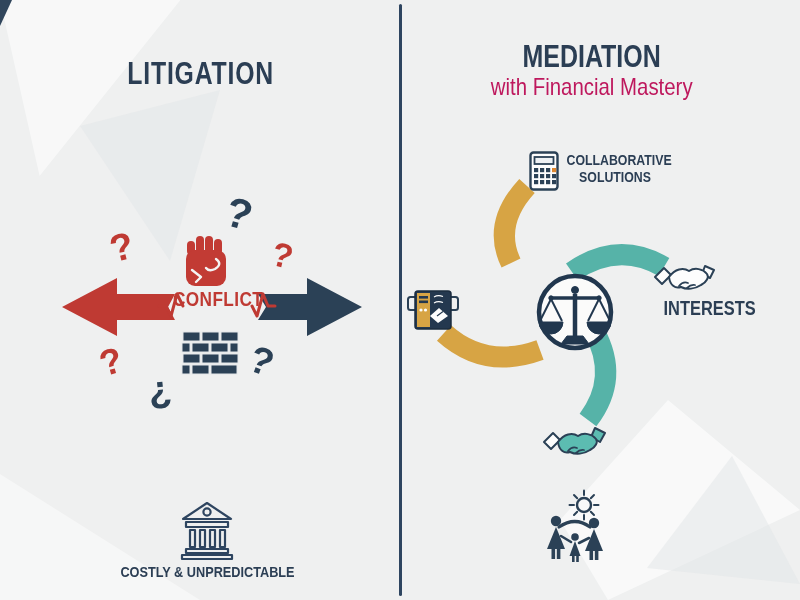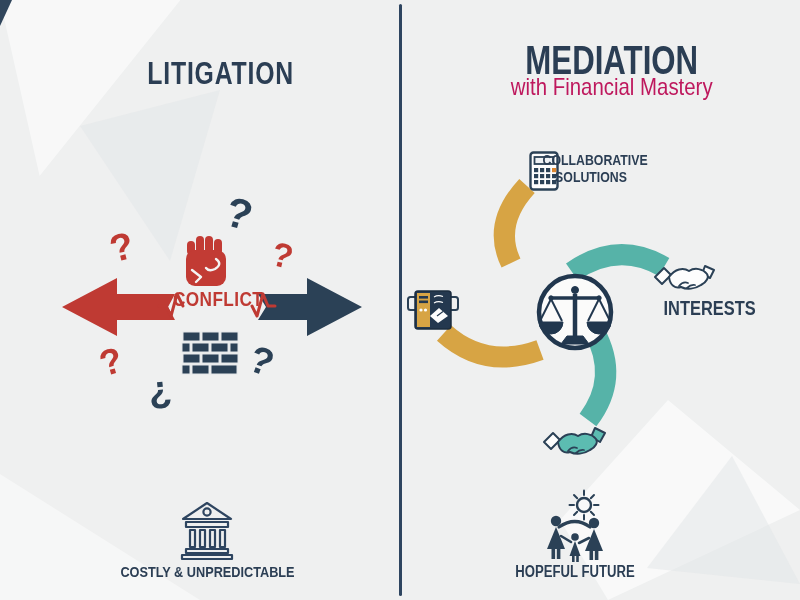--- a/index.html
+++ b/index.html
@@ -4,21 +4,21 @@
 <style>
   html,body{margin:0;padding:0;}
   .stage{
     position:relative;width:800px;height:600px;overflow:hidden;
     background:#eff0f0;
     font-family:"Liberation Sans", sans-serif;
     color:#2b4156;
   }
   .facet{position:absolute;pointer-events:none;}
   .divider{position:absolute;left:399px;top:4px;width:3px;height:592px;background:#2e4560;border-radius:2px;}
-  .title{position:absolute;text-align:center;font-weight:700;color:#2b3e54;padding-left:20px;}
+  .title{position:absolute;text-align:center;font-weight:700;color:#2b3e54;}
   .cond{display:inline-block;transform:scaleX(.82);transform-origin:center;white-space:pre-line;}
   .cond95{display:inline-block;transform:scaleX(.88);transform-origin:center;}
   .label{position:absolute;text-align:center;font-weight:700;color:#2b3e54;line-height:1.15;}
   .qmark{position:absolute;font-weight:800;line-height:1;}
   .q-red{color:#bf3a33;}
   .q-navy{color:#2b4156;}
   .conflict{
     position:absolute;left:163px;top:287px;width:96px;text-align:center;
     font-size:21px;font-weight:700;color:#bf3a33;letter-spacing:.5px;
   }
@@ -100,21 +100,21 @@
       <rect x="42" y="32" width="5" height="17"></rect>
       <rect x="8" y="51" width="42" height="4"></rect>
       <rect x="4" y="57" width="50" height="4"></rect>
     </g>
   </svg>
 
   <div class="label" style="left:75px;top:563px;width:265px;font-size:15.5px;text-align:center;">
     <span class="cond" style="width:100%;">COSTLY &amp; UNPREDICTABLE</span>
   </div>
 
-  <div class="title" style="left:404px;top:38px;width:376px;font-size:40px;">
+  <div class="title" style="left:404px;top:38px;width:376px;font-size:32px;">
     <span class="cond" style="transform:scaleX(.78);">MEDIATION</span>
   </div>
   <div class="title" style="left:404px;top:73px;width:376px;font-size:24px;font-weight:400;color:#be185d;">
     <span class="cond95" style="transform:scaleX(.85);">with Financial Mastery</span>
   </div>
 
   <svg style="left:400px;top:140px;" width="400" height="340" viewBox="0 0 400 340">
     <path d="M127,46 Q92,84 111,123" fill="none" stroke="#d7a444" stroke-width="21"></path>
     <path d="M44,193 Q85,230 140,210" fill="none" stroke="#d7a444" stroke-width="21"></path>
     <path d="M172,132 Q218,100 264,127" fill="none" stroke="#56b3a8" stroke-width="21"></path>
@@ -149,21 +149,21 @@
         <rect x="11" y="23" width="4.2" height="4.2"></rect>
         <rect x="17" y="23" width="4.2" height="4.2"></rect>
       <rect x="5" y="29" width="4.2" height="4.2"></rect>
         <rect x="11" y="29" width="4.2" height="4.2"></rect>
         <rect x="17" y="29" width="4.2" height="4.2"></rect>
       <rect x="23" y="23" width="4.2" height="4.2"></rect>
         <rect x="23" y="29" width="4.2" height="4.2"></rect>
     </g>
     <rect x="23" y="17" width="4.2" height="4.2" fill="#dd8630"></rect>
   </svg>
-  <div class="label" style="left:532px;top:151px;width:118px;font-size:15px;">
+  <div class="label" style="left:556px;top:151px;width:118px;font-size:15px;">
     <span class="cond" style="width:100%;">COLLABORATIVE SOLUTIONS</span>
   </div>
 
   <svg style="left:408px;top:289px;" width="50" height="42" viewBox="0 0 50 42">
     <rect x="0" y="8" width="9" height="13" rx="2.5" fill="#eff0f0" stroke="#2b4156" stroke-width="2"></rect>
     <rect x="41" y="8" width="9" height="13" rx="2.5" fill="#eff0f0" stroke="#2b4156" stroke-width="2"></rect>
     <rect x="7" y="2" width="36" height="38" rx="3" fill="#24384f" stroke="#1b2c3f" stroke-width="1.5"></rect>
     <rect x="9" y="4" width="13" height="34" fill="#d7a444"></rect>
     <rect x="11" y="7" width="9" height="2.6" fill="#24384f"></rect>
     <rect x="11" y="11.5" width="9" height="2.6" fill="#24384f"></rect>
@@ -231,17 +231,14 @@
       <path d="M31,27 L25.5,42 L36.5,42 Z"></path>
       <rect x="28" y="42" width="2.6" height="6"></rect>
         <rect x="32.2" y="42" width="2.6" height="6"></rect>
     </g>
     <g fill="none" stroke="#2b4156" stroke-linecap="round">
       <path d="M17,22 L27,28" stroke-width="2.6"></path>
       <path d="M45,24 L35,29" stroke-width="2.6"></path>
       <path d="M15,13 Q31,2 46,13" stroke-width="3.2"></path>
     </g>
   </svg>
-  <div class="label" style="left:495px;top:563px;width:160px;font-size:16px;">
-    <span class="cond" style="width:100%;">HOPEFUL FUTURE</span>
-  </div>
 
 </div>
 
 </body></html>

